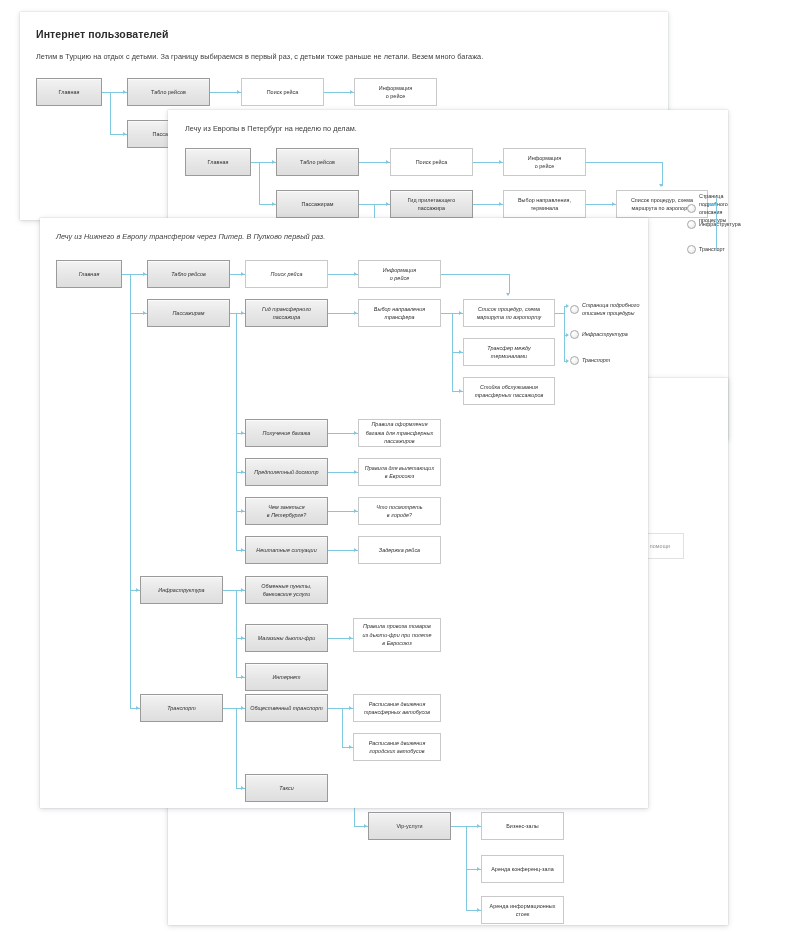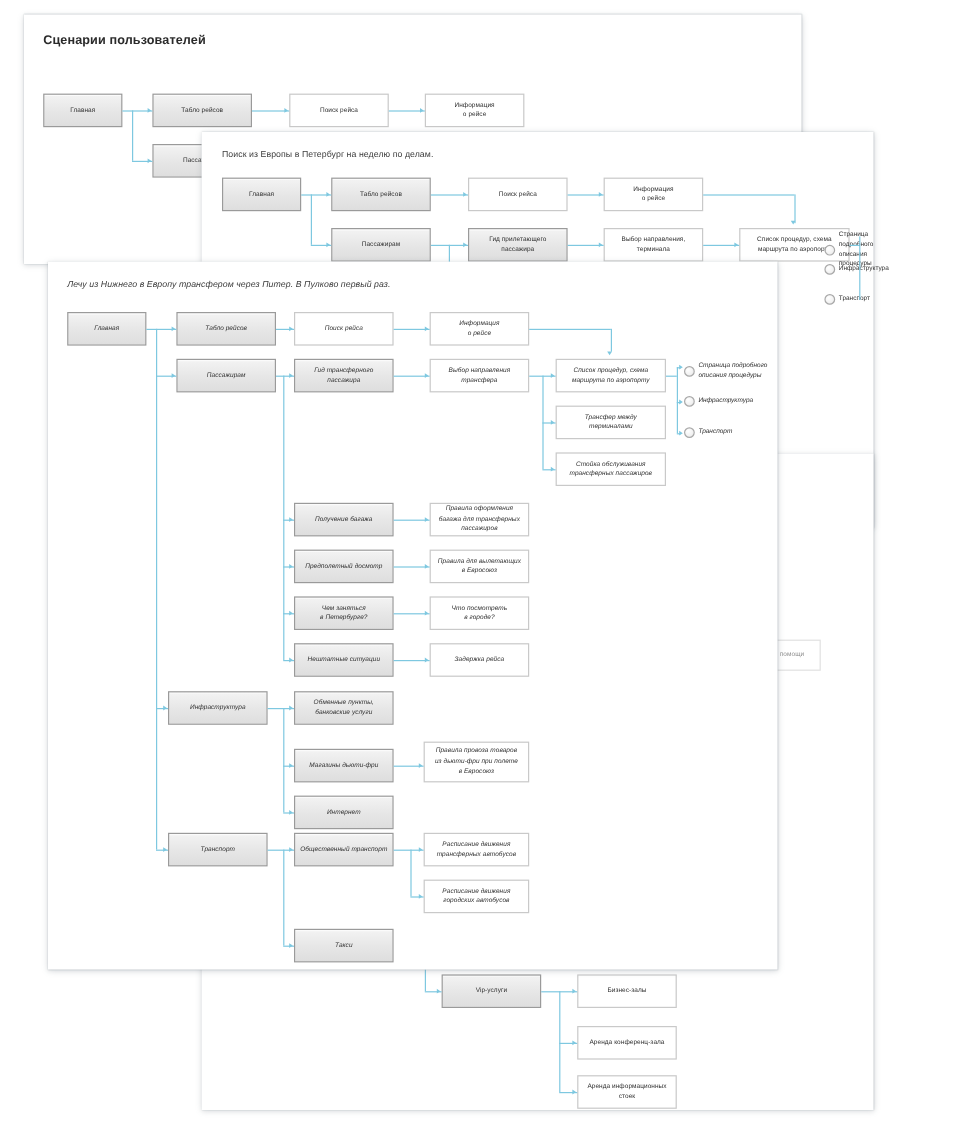--- a/index.html
+++ b/index.html
@@ -105,21 +105,22 @@
   #card2{z-index:2}
   #card4{z-index:3}
   #card3{z-index:4}
 </style>
 </head>
 <body>
 
 <div class="stage">
 
   <div class="card" id="card1" style="left:20px;top:12px;width:648px;height:208px;">
-    <div class="card-title" style="left:16px;top:16px;">Сценарии пользователей</div>
+    <div class="card-title" style="left:16px;top:16px;">Интернет пользователей</div>
+    <div class="card-caption" style="left:16px;top:40px;">Летим в Турцию на отдых с детьми. За границу выбираемся в первый раз, с детьми тоже раньше не летали. Везем много багажа.</div>
 
     <div class="node gray" style="left:16px;top:66px;width:66px;height:28px;">
       <span>Главная</span>
       </div>
     <div class="node gray" style="left:107px;top:66px;width:83px;height:28px;">
       <span>Табло рейсов</span>
       </div>
     <div class="node white" style="left:221px;top:66px;width:83px;height:28px;">
       <span>Поиск рейса</span>
       </div>
@@ -136,21 +137,21 @@
     <div class="v-line" style="left:90px;top:80px;height:42px;"></div>
     <div class="h-line" style="left:90px;top:122px;width:17px;"></div>
     <div class="arrow" style="left:103px;top:119.5px;"></div>
     <div class="h-line" style="left:190px;top:80px;width:31px;"></div>
     <div class="arrow" style="left:217px;top:77.5px;"></div>
     <div class="h-line" style="left:304px;top:80px;width:30px;"></div>
     <div class="arrow" style="left:330px;top:77.5px;"></div>
   </div>
 
   <div class="card" id="card2" style="left:168px;top:110px;width:560px;height:330px;">
-    <div class="card-caption" style="left:17px;top:14px;">Поиск из Европы в Петербург на неделю по делам.</div>
+    <div class="card-caption" style="left:17px;top:14px;">Лечу из Европы в Петербург на неделю по делам.</div>
 
     <div class="node gray" style="left:17px;top:38px;width:66px;height:28px;">
       <span>Главная</span>
       </div>
     <div class="node gray" style="left:108px;top:38px;width:83px;height:28px;">
       <span>Табло рейсов</span>
       </div>
     <div class="node white" style="left:222px;top:38px;width:83px;height:28px;">
       <span>Поиск рейса</span>
       </div>

